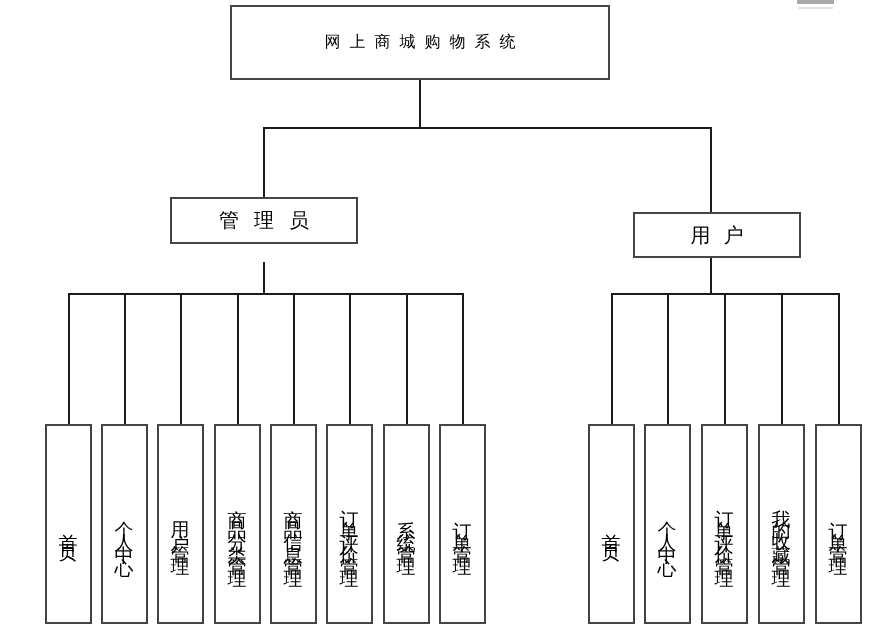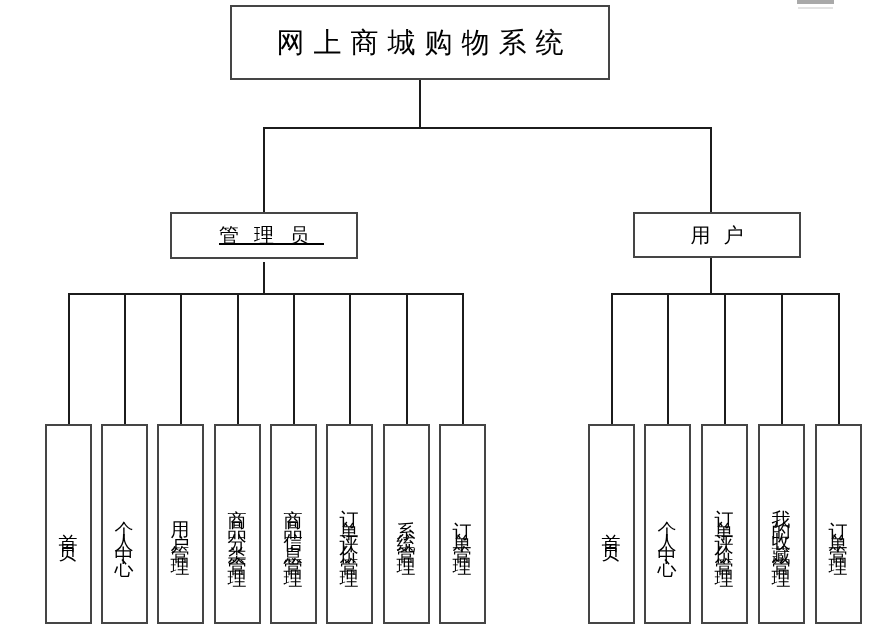--- a/index.html
+++ b/index.html
@@ -20,23 +20,23 @@
   .node {
     position: absolute;
     box-sizing: border-box;
     border: 2px solid #454545;
     background: #ffffff;
     display: flex;
     align-items: center;
     justify-content: center;
   }
   .node-root   { left: 230px; top: 5px;   width: 380px; height: 75px; }
-  .node-admin  { left: 170px; top: 212px; width: 188px; height: 47px; text-decoration: underline; }
+  .node-admin  { left: 170px; top: 197px; width: 188px; height: 47px; }
   .node-user   { left: 633px; top: 212px; width: 168px; height: 46px; }
-  .node-root span  { font-size: 28px; letter-spacing: 9px;  padding-left: 9px;  white-space: nowrap; }
+  .node-root span  { font-size: 16px; letter-spacing: 9px;  padding-left: 9px;  white-space: nowrap; }
   .node-admin span { font-size: 20px; letter-spacing: 15px; padding-left: 15px; white-space: nowrap; }
   .node-user span  { font-size: 20px; letter-spacing: 13px; padding-left: 13px; white-space: nowrap; }
   .leaf {
     top: 424px;
     width: 47px;
     height: 200px;
   }
   .leaf .vtext {
     writing-mode: vertical-lr;
     text-orientation: upright;

